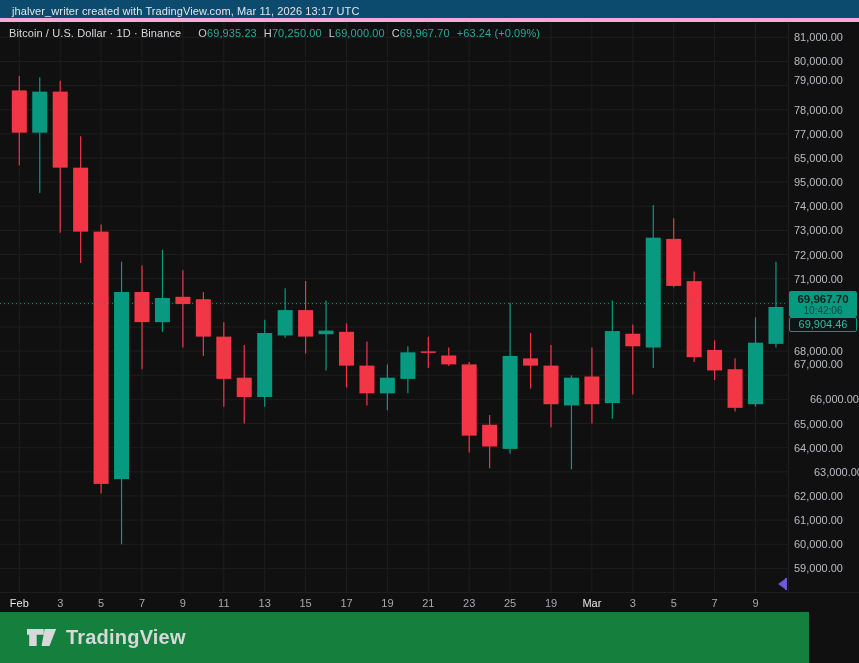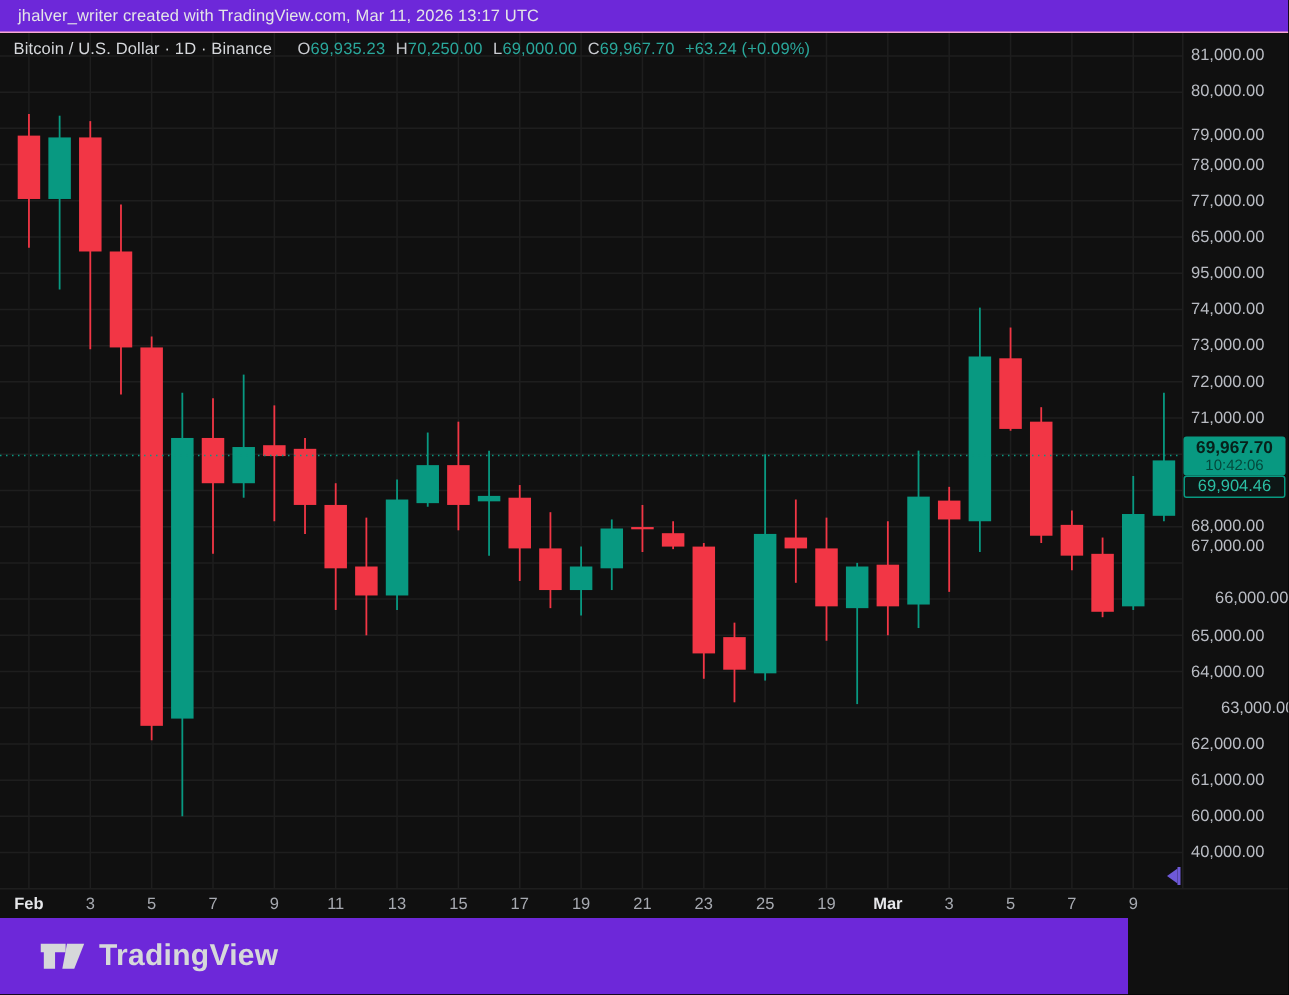--- a/index.html
+++ b/index.html
@@ -3,21 +3,21 @@
 <meta charset="utf-8">
 <style>
   html,body{margin:0;padding:0;background:#000;}
   .screenshot{
     position:relative;width:859px;height:663px;overflow:hidden;
     background:#101010;font-family:"Liberation Sans",sans-serif;
     -webkit-font-smoothing:antialiased;
   }
   .topbar{
     position:absolute;top:0;left:0;width:859px;height:22px;
-    background:#6d28d9;border-bottom:1px solid #f9a8d4;
+    background:#0c4a6e;border-bottom:4px solid #f9a8d4;
     color:#e4e5e7;font-size:11px;line-height:22px;padding-left:12px;box-sizing:border-box;
     letter-spacing:.1px;
   }
   .chart{position:absolute;top:22px;left:0;width:859px;height:590px;background:#101010;}
   .chart svg{position:absolute;top:0;left:0;}
   .legend{
     position:absolute;left:9px;top:5px;height:16px;font-size:11px;color:#d6d8dc;
     white-space:nowrap;z-index:5;letter-spacing:.1px;
   }
   .legend .ohlc{margin-left:10px;}
@@ -25,21 +25,21 @@
   .legend .v{color:#2aa79b;}
   .legend .chg{color:#2aa79b;margin-left:7px;}
   .y-label{
     position:absolute;left:794px;color:#b9bcc3;font-size:11px;line-height:12px;
     transform:translateY(-6px);z-index:2;
   }
   .x-label{
     position:absolute;color:#a7aab1;font-size:11px;line-height:12px;
     transform:translateX(-50%);top:575px;z-index:2;
   }
-  .x-label.bold{color:#e6e7ea;font-weight:bold;}
+  .x-label.bold{color:#e6e7ea;font-weight:normal;}
   .sep-v{position:absolute;left:788px;top:0;width:1px;height:570px;background:#1e1e1e;}
   .sep-h{position:absolute;left:0;top:570px;width:859px;height:1px;background:#1e1e1e;}
   .price-badge{
     position:absolute;left:789px;width:68px;z-index:6;background:#089981;border-radius:2px;
     color:#07201a;text-align:center;padding:2px 0 1px 0;box-sizing:border-box;
   }
   .price-badge .p{font-size:11.5px;line-height:12px;font-weight:bold;}
   .price-badge .cd{font-size:10px;line-height:11px;color:rgba(0,20,14,.62);}
   .alt-badge{
     position:absolute;left:789px;width:68px;z-index:6;background:#0d1615;
@@ -49,21 +49,21 @@
   .goto-btn{
     position:absolute;left:778px;top:556px;width:12px;height:12px;z-index:4;cursor:pointer;
   }
   .goto-btn .tri{
     position:absolute;left:0;top:1px;width:0;height:0;
     border-top:5px solid transparent;border-bottom:5px solid transparent;
     border-right:7px solid #6e59d8;
   }
   .goto-btn .bar{position:absolute;left:7px;top:0;width:2px;height:12px;background:#6e59d8;}
   .footer{
-    position:absolute;top:612px;left:0;width:752px;height:51px;background:#6d28d9;
+    position:absolute;top:612px;left:0;width:809px;height:51px;background:#15803d;
     display:flex;align-items:center;padding-left:27px;box-sizing:border-box;
   }
   .footer .brand{color:#d6d8da;font-size:20px;font-weight:bold;margin-left:9px;letter-spacing:.2px;}
 </style>
 </head>
 <body>
 
 <div class="screenshot">
 
   <div class="topbar">
@@ -200,39 +200,39 @@
         <line x1="0" x2="788" y1="281.6197220000001" y2="281.6197220000001" stroke="#089981" stroke-width="1" stroke-dasharray="1,3"></line>
       </svg>
 
     <div class="legend">
       <span>Bitcoin / U.S. Dollar · 1D · Binance</span><span class="ohlc" id="ohlc-holder"><span class="k">O</span><span class="v">69,935.23</span><span class="k">H</span><span class="v">70,250.00</span><span class="k">L</span><span class="v">69,000.00</span><span class="k">C</span><span class="v">69,967.70</span></span><span class="chg">+63.24 (+0.09%)</span>
     </div>
 
     <div id="y-labels">
         <div class="y-label" style="top: 15.3px;">81,000.00</div>
         <div class="y-label" style="top: 39.44px;">80,000.00</div>
-        <div class="y-label" style="top: 68px;">79,000.00</div>
+        <div class="y-label" style="top: 58px;">79,000.00</div>
         <div class="y-label" style="top: 87.72px;">78,000.00</div>
         <div class="y-label" style="top: 111.86px;">77,000.00</div>
         <div class="y-label" style="top: 136px;">65,000.00</div>
         <div class="y-label" style="top: 160.14px;">95,000.00</div>
         <div class="y-label" style="top: 184.28px;">74,000.00</div>
         <div class="y-label" style="top: 208.42px;">73,000.00</div>
         <div class="y-label" style="top: 232.56px;">72,000.00</div>
         <div class="y-label" style="top: 256.7px;">71,000.00</div>
         <div class="y-label" style="top: 329.12px;">68,000.00</div>
         <div class="y-label" style="top: 342px;">67,000.00</div>
         <div class="y-label" style="top: 377.4px; margin-left: 16px;">66,000.00</div>
         <div class="y-label" style="top: 401.54px;">65,000.00</div>
         <div class="y-label" style="top: 425.68px;">64,000.00</div>
         <div class="y-label" style="top: 449.82px; padding-left: 20px;">63,000.00</div>
         <div class="y-label" style="top: 473.96px;">62,000.00</div>
         <div class="y-label" style="top: 498.1px;">61,000.00</div>
         <div class="y-label" style="top: 522.24px;">60,000.00</div>
-        <div class="y-label" style="top: 546.38px;">40,000.00</div>
+        <div class="y-label" style="top: 546.38px;">59,000.00</div>
       </div>
     <div id="x-labels">
         <div class="x-label bold" style="left: 19.3px;">Feb</div>
         <div class="x-label" style="left: 60.2px;">3</div>
         <div class="x-label" style="left: 101.1px;">5</div>
         <div class="x-label" style="left: 142px;">7</div>
         <div class="x-label" style="left: 182.9px;">9</div>
         <div class="x-label" style="left: 223.8px;">11</div>
         <div class="x-label" style="left: 264.7px;">13</div>
         <div class="x-label" style="left: 305.6px;">15</div>

